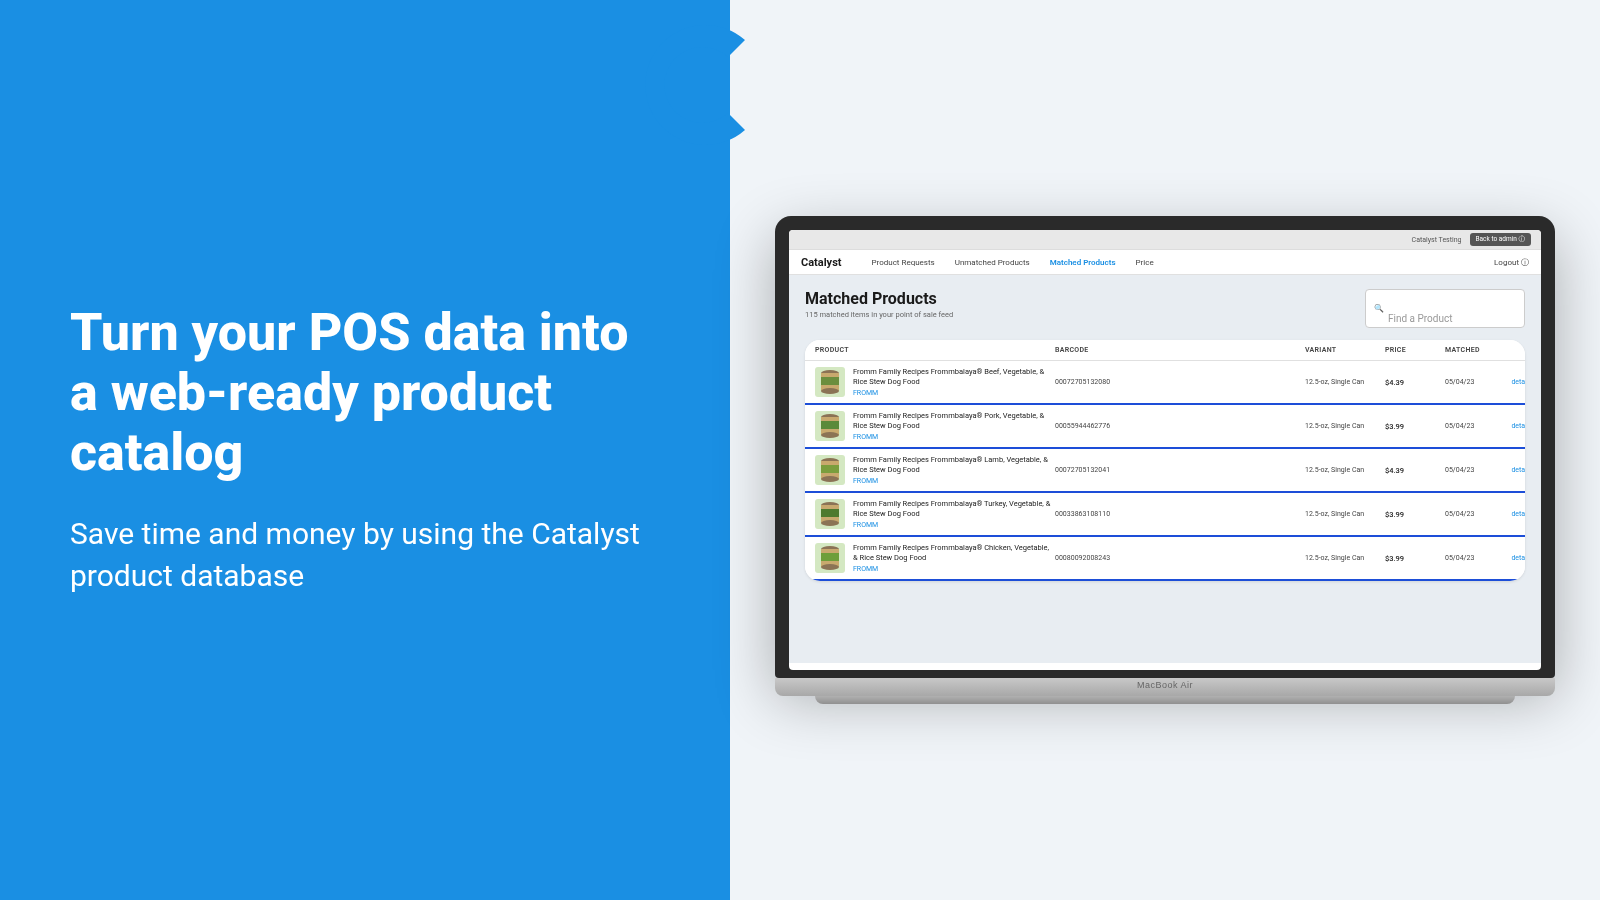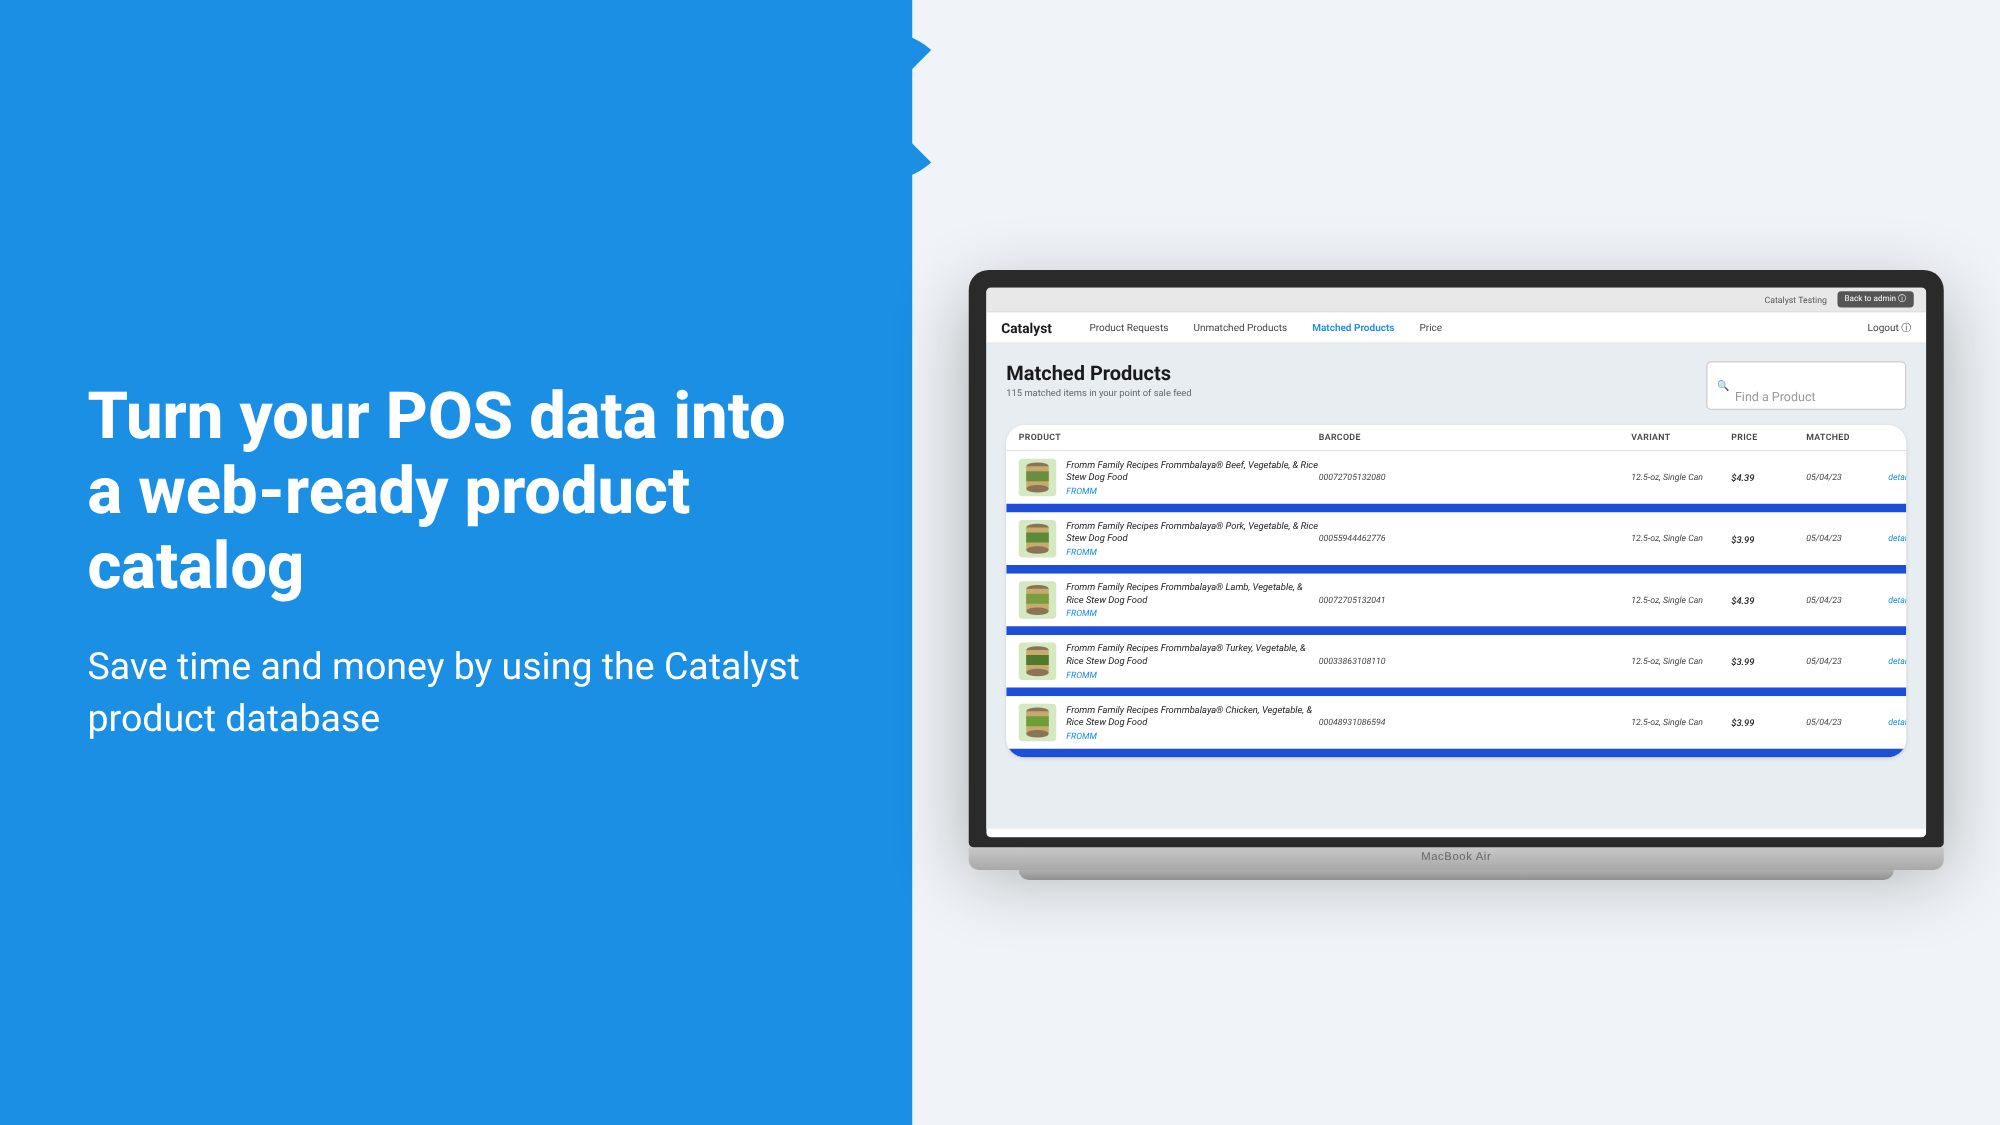--- a/index.html
+++ b/index.html
@@ -246,24 +246,23 @@
       font-weight: 600;
       color: #444;
       text-transform: uppercase;
       letter-spacing: 0.3px;
     }
 
     .table-row {
       display: grid;
       grid-template-columns: 240px 1fr 80px 60px 70px;
       padding: 6px 10px;
-      border-bottom: 7px solid #1d4ed8;
-      align-items: center;
-      background: #fff;
-      font-style: italic;
+      border-bottom: 2px solid #1d4ed8;
+      align-items: center;
+      background: #fff;
     }
 
     .product-cell {
       display: flex;
       align-items: center;
       gap: 8px;
     }
 
     .product-img {
       width: 30px;
@@ -490,21 +489,21 @@
                       <rect x="2" y="4" width="18" height="18" fill="#c8a96e"></rect>
                       <rect x="2" y="8" width="18" height="8" fill="#6e9e3a"></rect>
                       <ellipse cx="11" cy="22" rx="9" ry="3" fill="#8B7355"></ellipse>
                     </svg>
                   </div>
                   <div>
                     <div class="product-name">Fromm Family Recipes Frommbalaya® Chicken, Vegetable, &amp; Rice Stew Dog Food</div>
                     <div class="product-brand">FROMM</div>
                   </div>
                 </div>
-                <div class="barcode-text">00048931086594</div>
+                <div class="barcode-text">00080092008243</div>
                 <div class="variant-text">12.5-oz, Single Can</div>
                 <div class="price-text">$3.99</div>
                 <div class="matched-cell">
                   <span class="matched-date">05/04/23</span>
                   <span class="detail-link">detail</span>
                 </div>
               </div>
 
             </div>
           </div>

